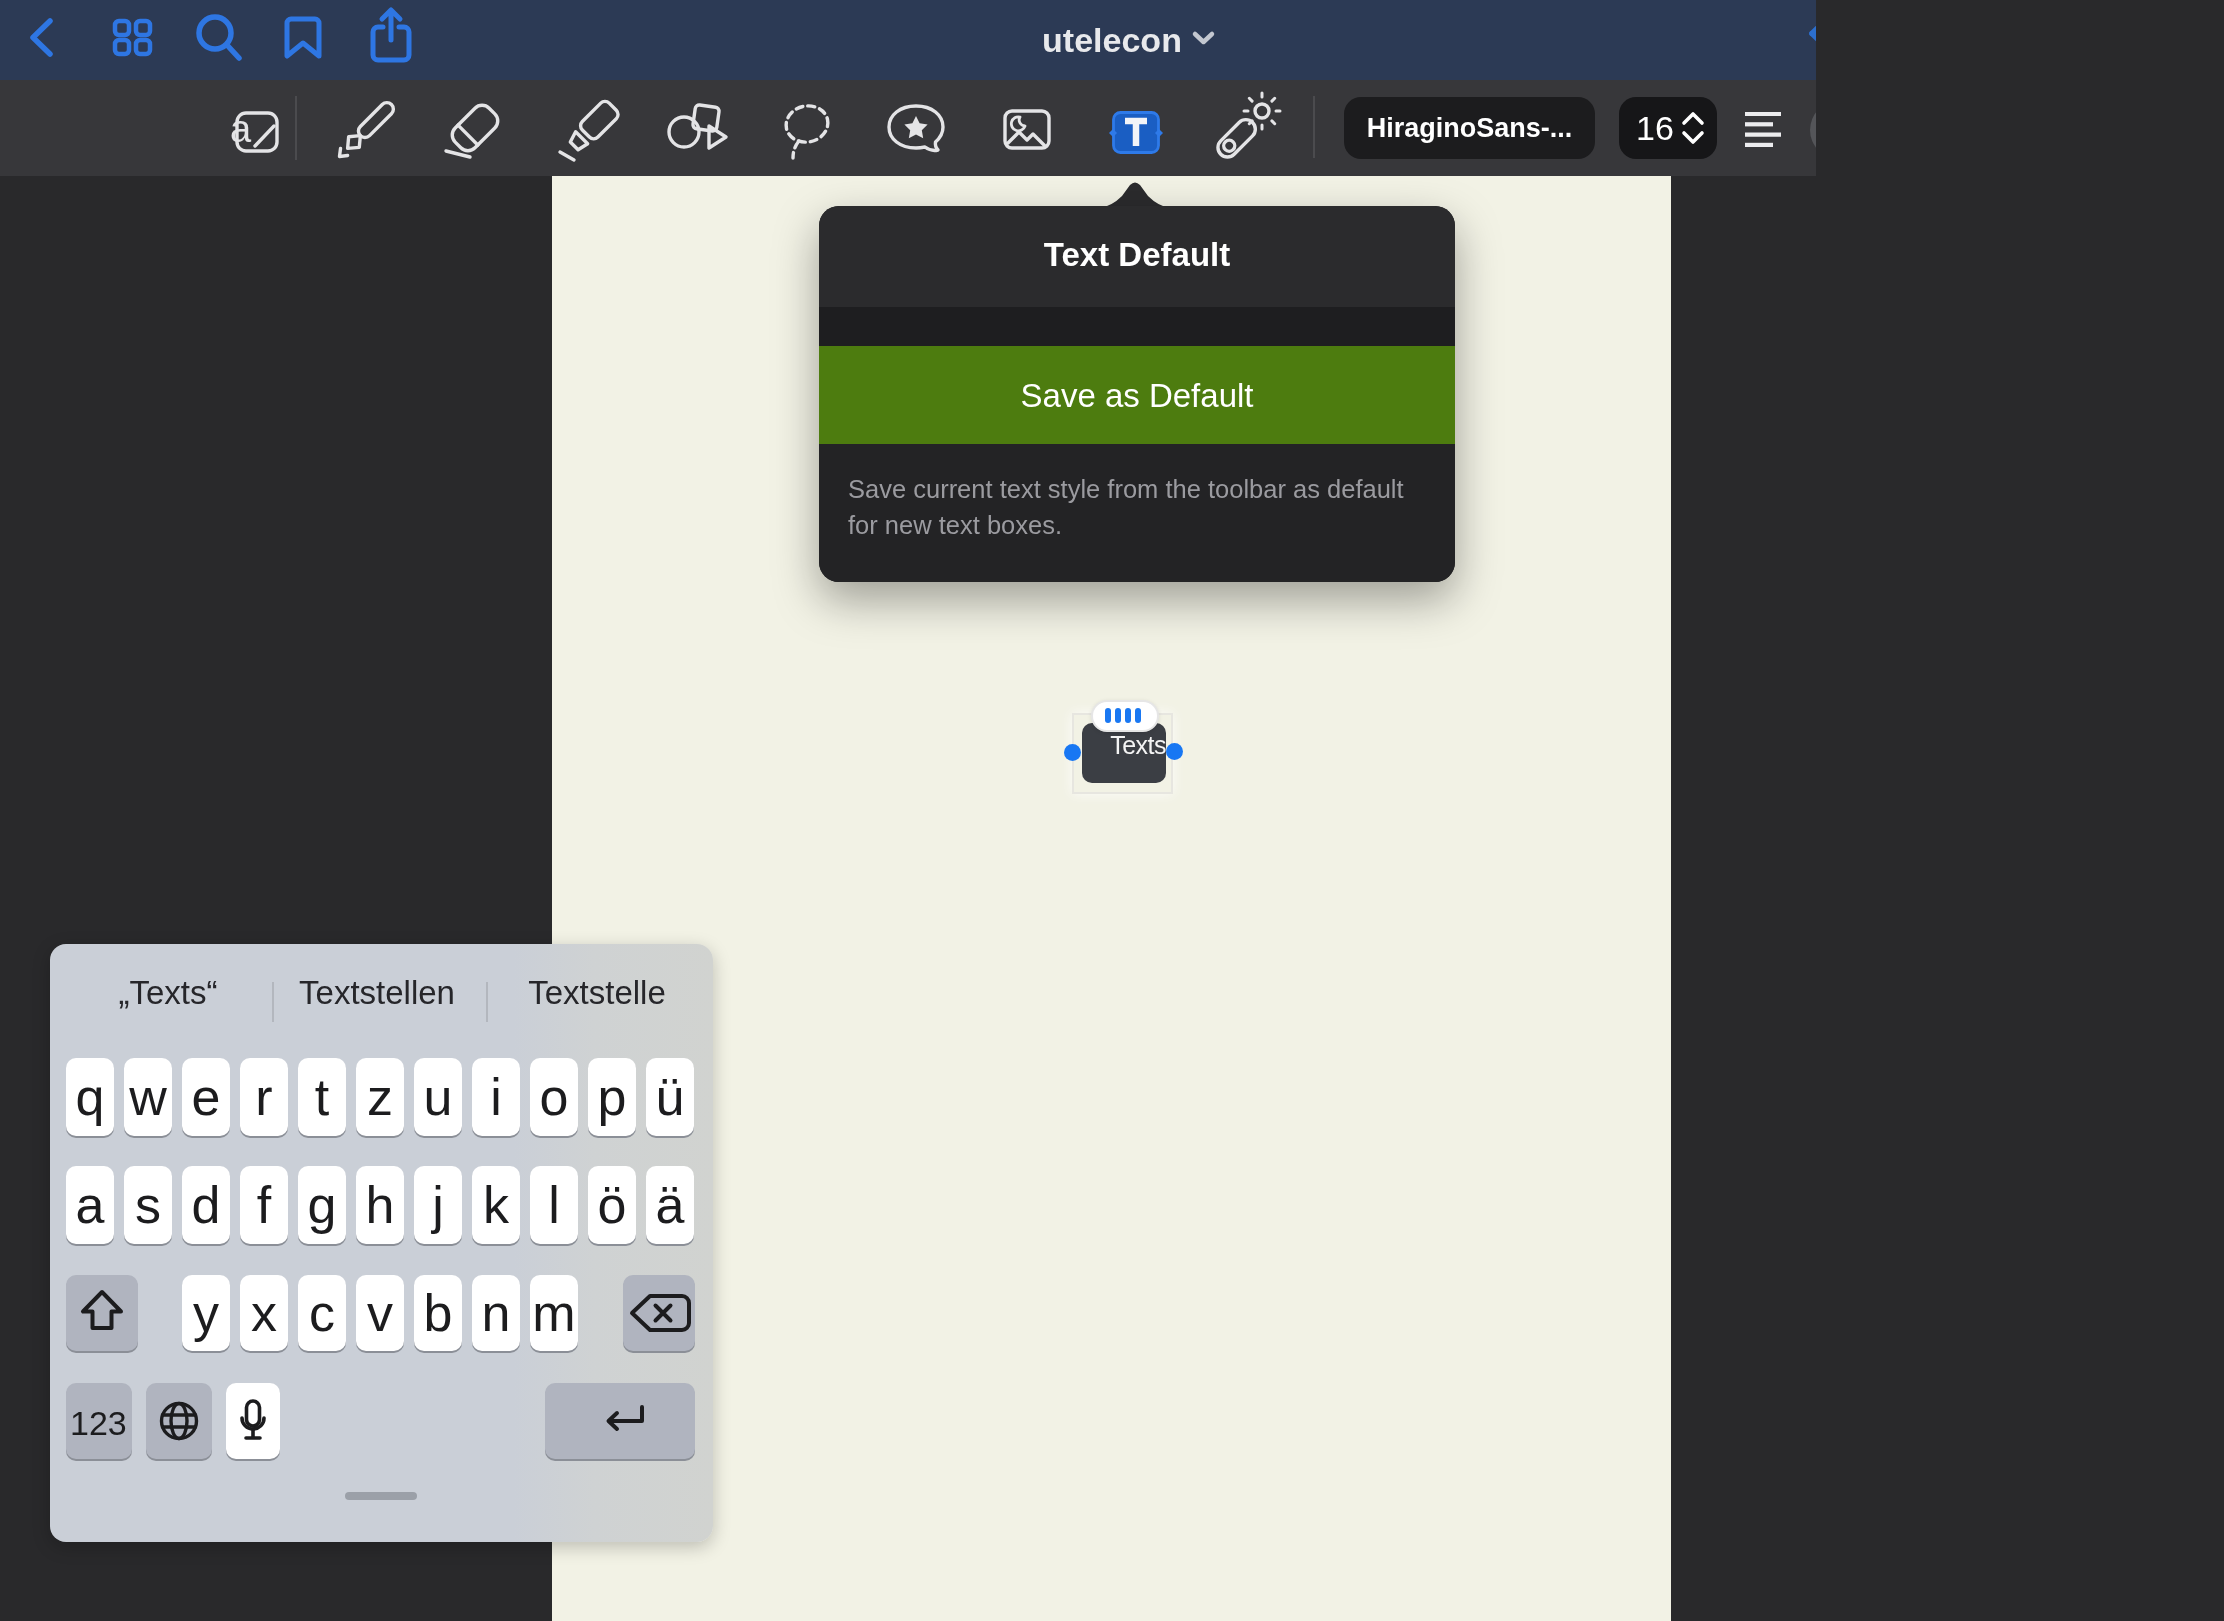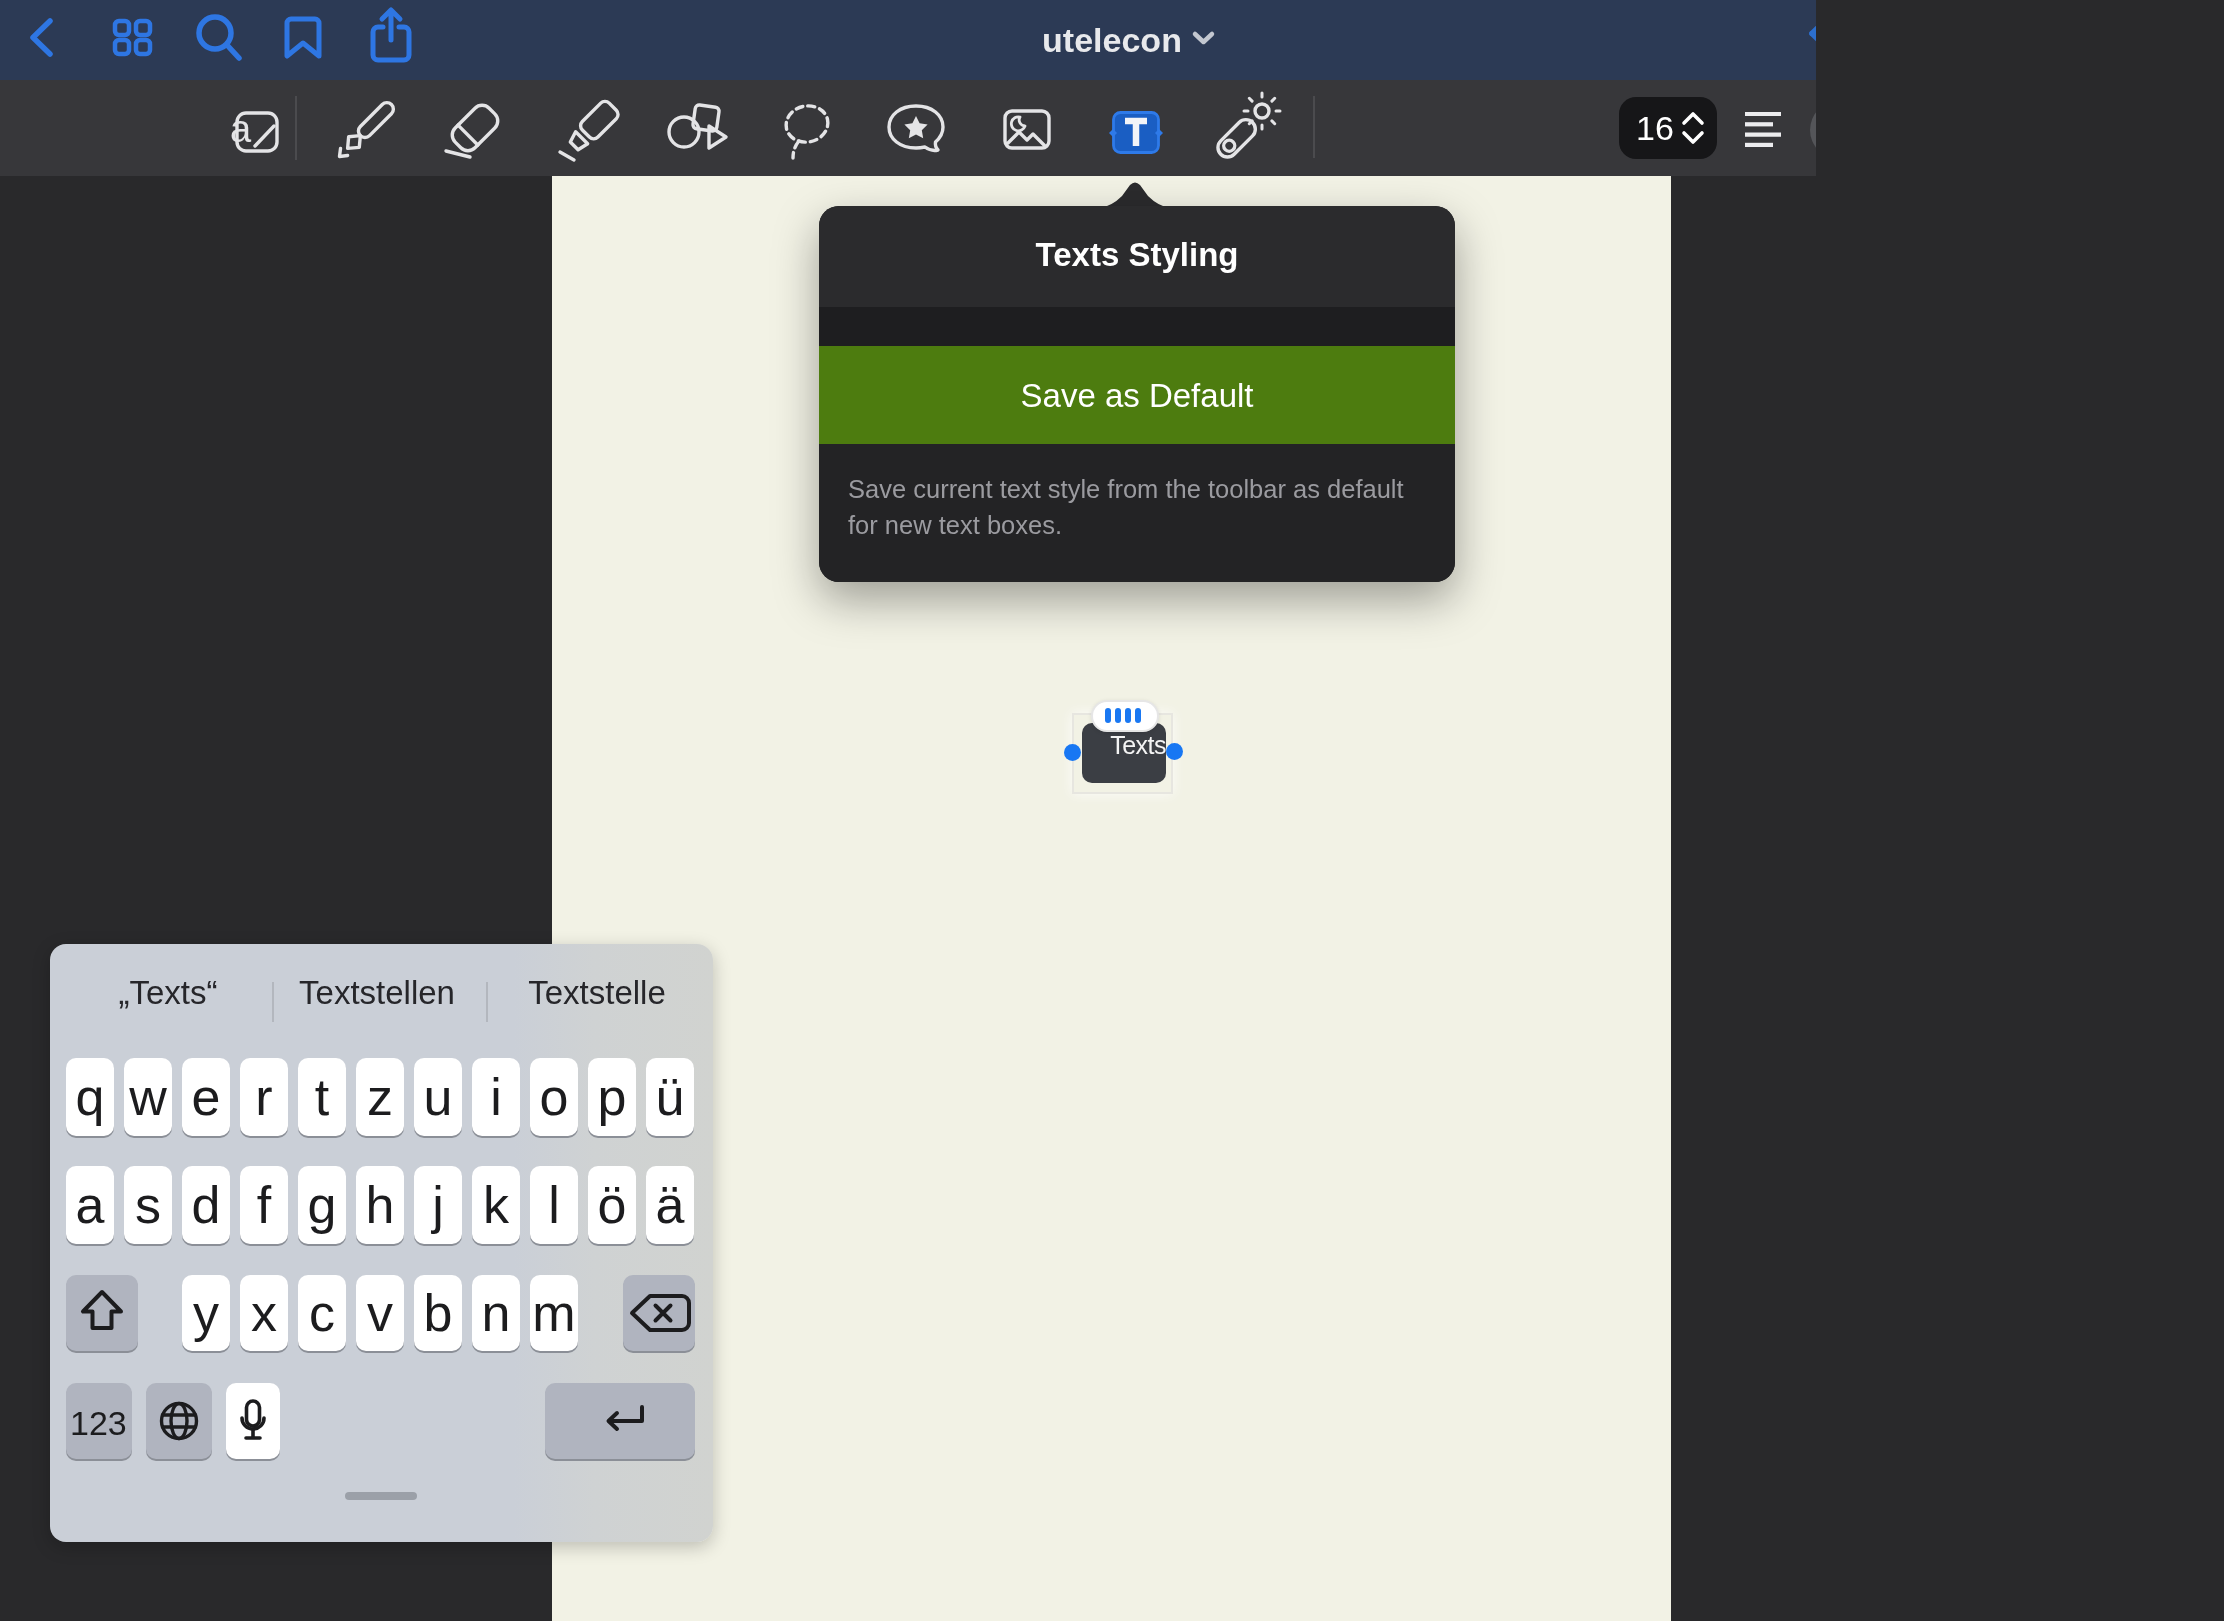--- a/index.html
+++ b/index.html
@@ -168,36 +168,37 @@
 
     <rect x="1892" y="22" width="52" height="56" rx="10" fill="#2a3850" stroke="none"></rect>
 
     <g stroke="#cfcfd1" stroke-width="3.2">
       <path d="M2006 26 h-19 a9 9 0 0 0 -9 9 v28 a9 9 0 0 0 9 9 h28 a9 9 0 0 0 9 -9 V42"></path>
       <path d="M1990 38 H2012 M2001 38 V63" stroke-width="4.5"></path>
     </g>
     <path d="M2021.5 26.5 c-3 -6 -11.5 -6.3 -11.5 1.2 c0 5.5 7 9.5 11.5 12.8 c4.5 -3.3 11.5 -7.3 11.5 -12.8 c0 -7.5 -8.5 -7.2 -11.5 -1.2 z" fill="#2fc0f0" stroke="none"></path>
   </svg>
 
+  <div class="abs" style="left:1344px;top:97px;width:251px;height:62px;background:#1c1c1e;border-radius:17px;color:#fff;font-size:27px;font-weight:bold;text-align:center;line-height:62px;">HiraginoSans-...</div>
 
   <div class="abs" style="left:1619px;top:97px;width:98px;height:62px;background:#161618;border-radius:17px;color:#fff;">
     <span style="position:absolute;left:17px;top:0;line-height:62px;font-size:34px;font-weight:normal;">16</span>
     <svg style="position:absolute;left:55px;top:11px" width="38" height="40" viewBox="0 0 38 40" fill="none" stroke="#ffffff" stroke-width="3.6" stroke-linecap="round" stroke-linejoin="round">
       <path d="M10 15 l9 -9 l9 9"></path>
       <path d="M10 25 l9 9 l9 -9"></path>
     </svg>
   </div>
 
   <svg class="abs" style="left:1100px;top:178px" width="70" height="30" viewBox="0 0 70 30">
     <path d="M0 30 Q12 28 22 18 L30 7 Q35 2 40 7 L48 18 Q58 28 70 30 Z" fill="#2b2b2d"></path>
   </svg>
 
   <div id="pop" class="abs">
     <div class="hdr">
-        <div>Texts Styling</div>
+        <div>Text Default</div>
       </div>
     <div class="strip"></div>
     <div class="save">
         <div>Save as Default</div>
       </div>
     <div class="desc">
         <div>Save current text style from the toolbar as default<br>for new text boxes.</div>
       </div>
   </div>
 

